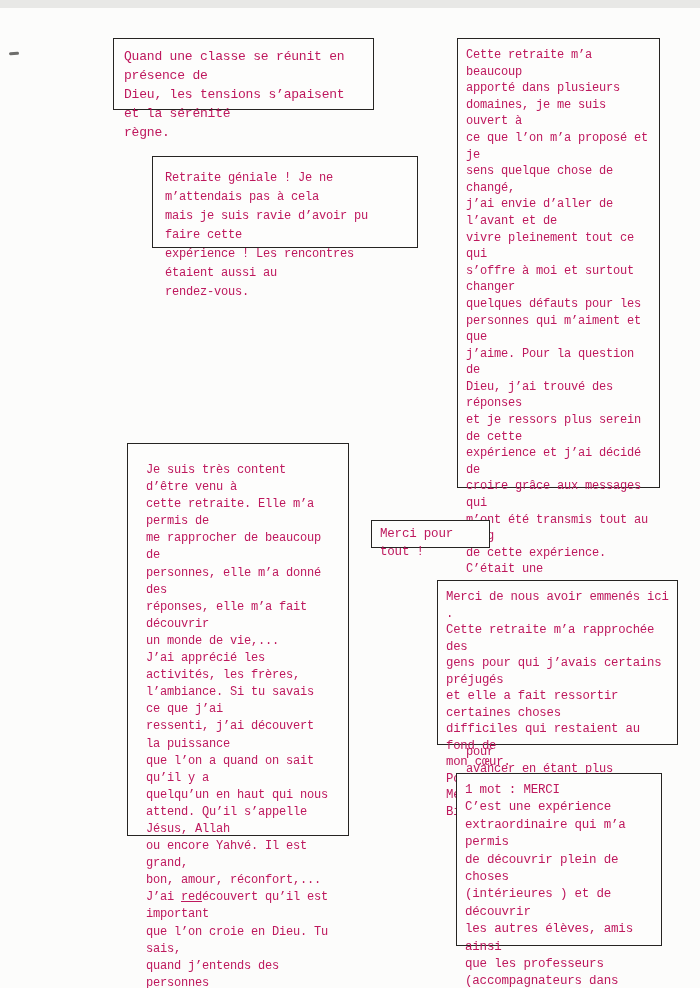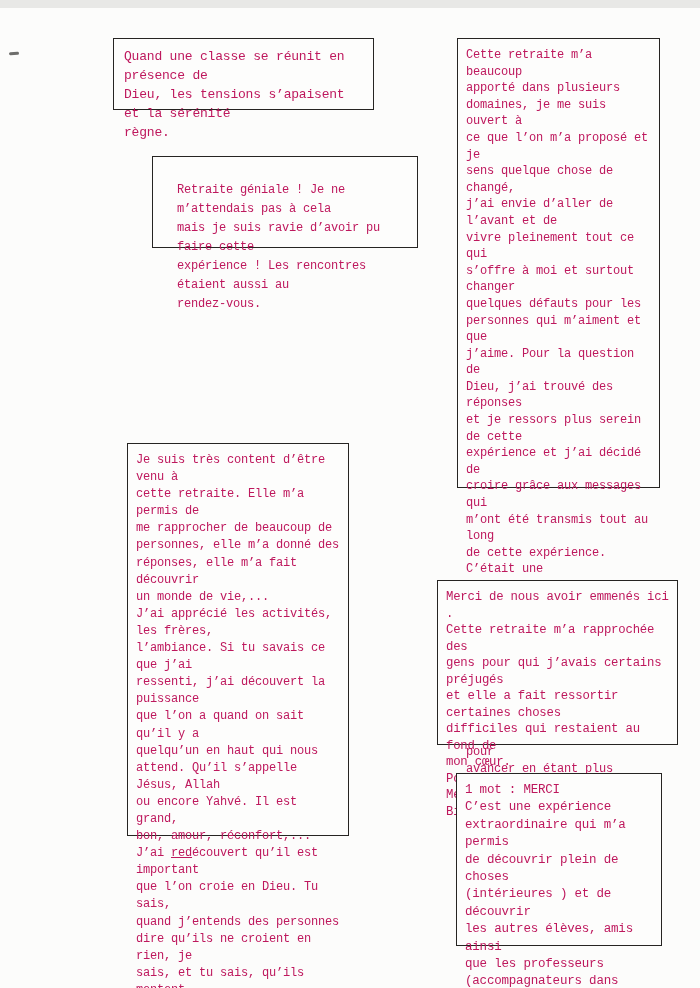--- a/index.html
+++ b/index.html
@@ -27,25 +27,25 @@
   .tbox .txt {
     white-space: pre-line;
     font-size: 12.5px;
     line-height: 18px;
   }
   .u { text-decoration: underline; }
 
   
   #box-classe        { left:113px; top:30px;  width:261px; height:72px;  padding:8px 10px; }
   #box-classe .txt   { font-size:13px;   line-height:19px; }
-  #box-geniale       { left:152px; top:148px; width:266px; height:92px;  padding:24px; }
+  #box-geniale       { left:152px; top:148px; width:266px; height:92px;  padding:12px; }
   #box-geniale .txt  { font-size:12px;   line-height:19px; }
   #box-heureuse      { left:103px; top:292px; width:301px; height:96px;  padding:9px; }
   #box-heureuse .txt { font-size:12.3px; line-height:19.5px; }
-  #box-content       { left:127px; top:435px; width:222px; height:393px; padding:8px; }
+  #box-content       { left:127px; top:435px; width:222px; height:393px; padding:18px; }
   #box-content .txt  { font-size:12px;   line-height:17.1px; }
   #box-retraite      { left:457px; top:30px;  width:203px; height:450px; padding:8px; }
   #box-retraite .txt { font-size:12px;   line-height:16.6px; }
   #box-merci-tout    { left:371px; top:512px; width:119px; height:28px;  padding:4px 8px; }
   #box-merci-tout .txt { line-height:18px; }
   #box-emmenes       { left:437px; top:572px; width:241px; height:165px; padding:8px; }
   #box-emmenes .txt  { font-size:12.3px; line-height:16.5px; }
   #box-un-mot        { left:456px; top:765px; width:206px; height:173px; padding:8px; }
   #box-un-mot .txt   { line-height:17.4px; }
   #box-decouverte    { left:168px; top:873px; width:143px; height:33px;  padding:6px 10px; }
@@ -130,20 +130,23 @@
 J’ai </span><span class="u">red</span><span>écouvert qu’il est important
 que l’on croie en Dieu. Tu sais,
 quand j’entends des personnes
 dire qu’ils ne croient en rien, je
 sais, et tu sais, qu’ils mentent,
 peut-être qu’ils ont peur, ou je ne
 sais pas trop quoi ! J’ai pitié pour
 eux, et aussi peur. Voilà.</span></div>
   </div>
 
+  <div class="tbox" id="box-merci-tout">
+    <div class="txt">Merci pour tout !</div>
+  </div>
 
   <div class="tbox" id="box-emmenes">
     <div class="txt">Merci de nous avoir emmenés ici .
 Cette retraite m’a rapprochée des
 gens pour qui j’avais certains préjugés
 et elle a fait ressortir certaines choses
 difficiles qui restaient au fond de
 mon cœur.
 Pour mieux repartir.
 Merci à vous

